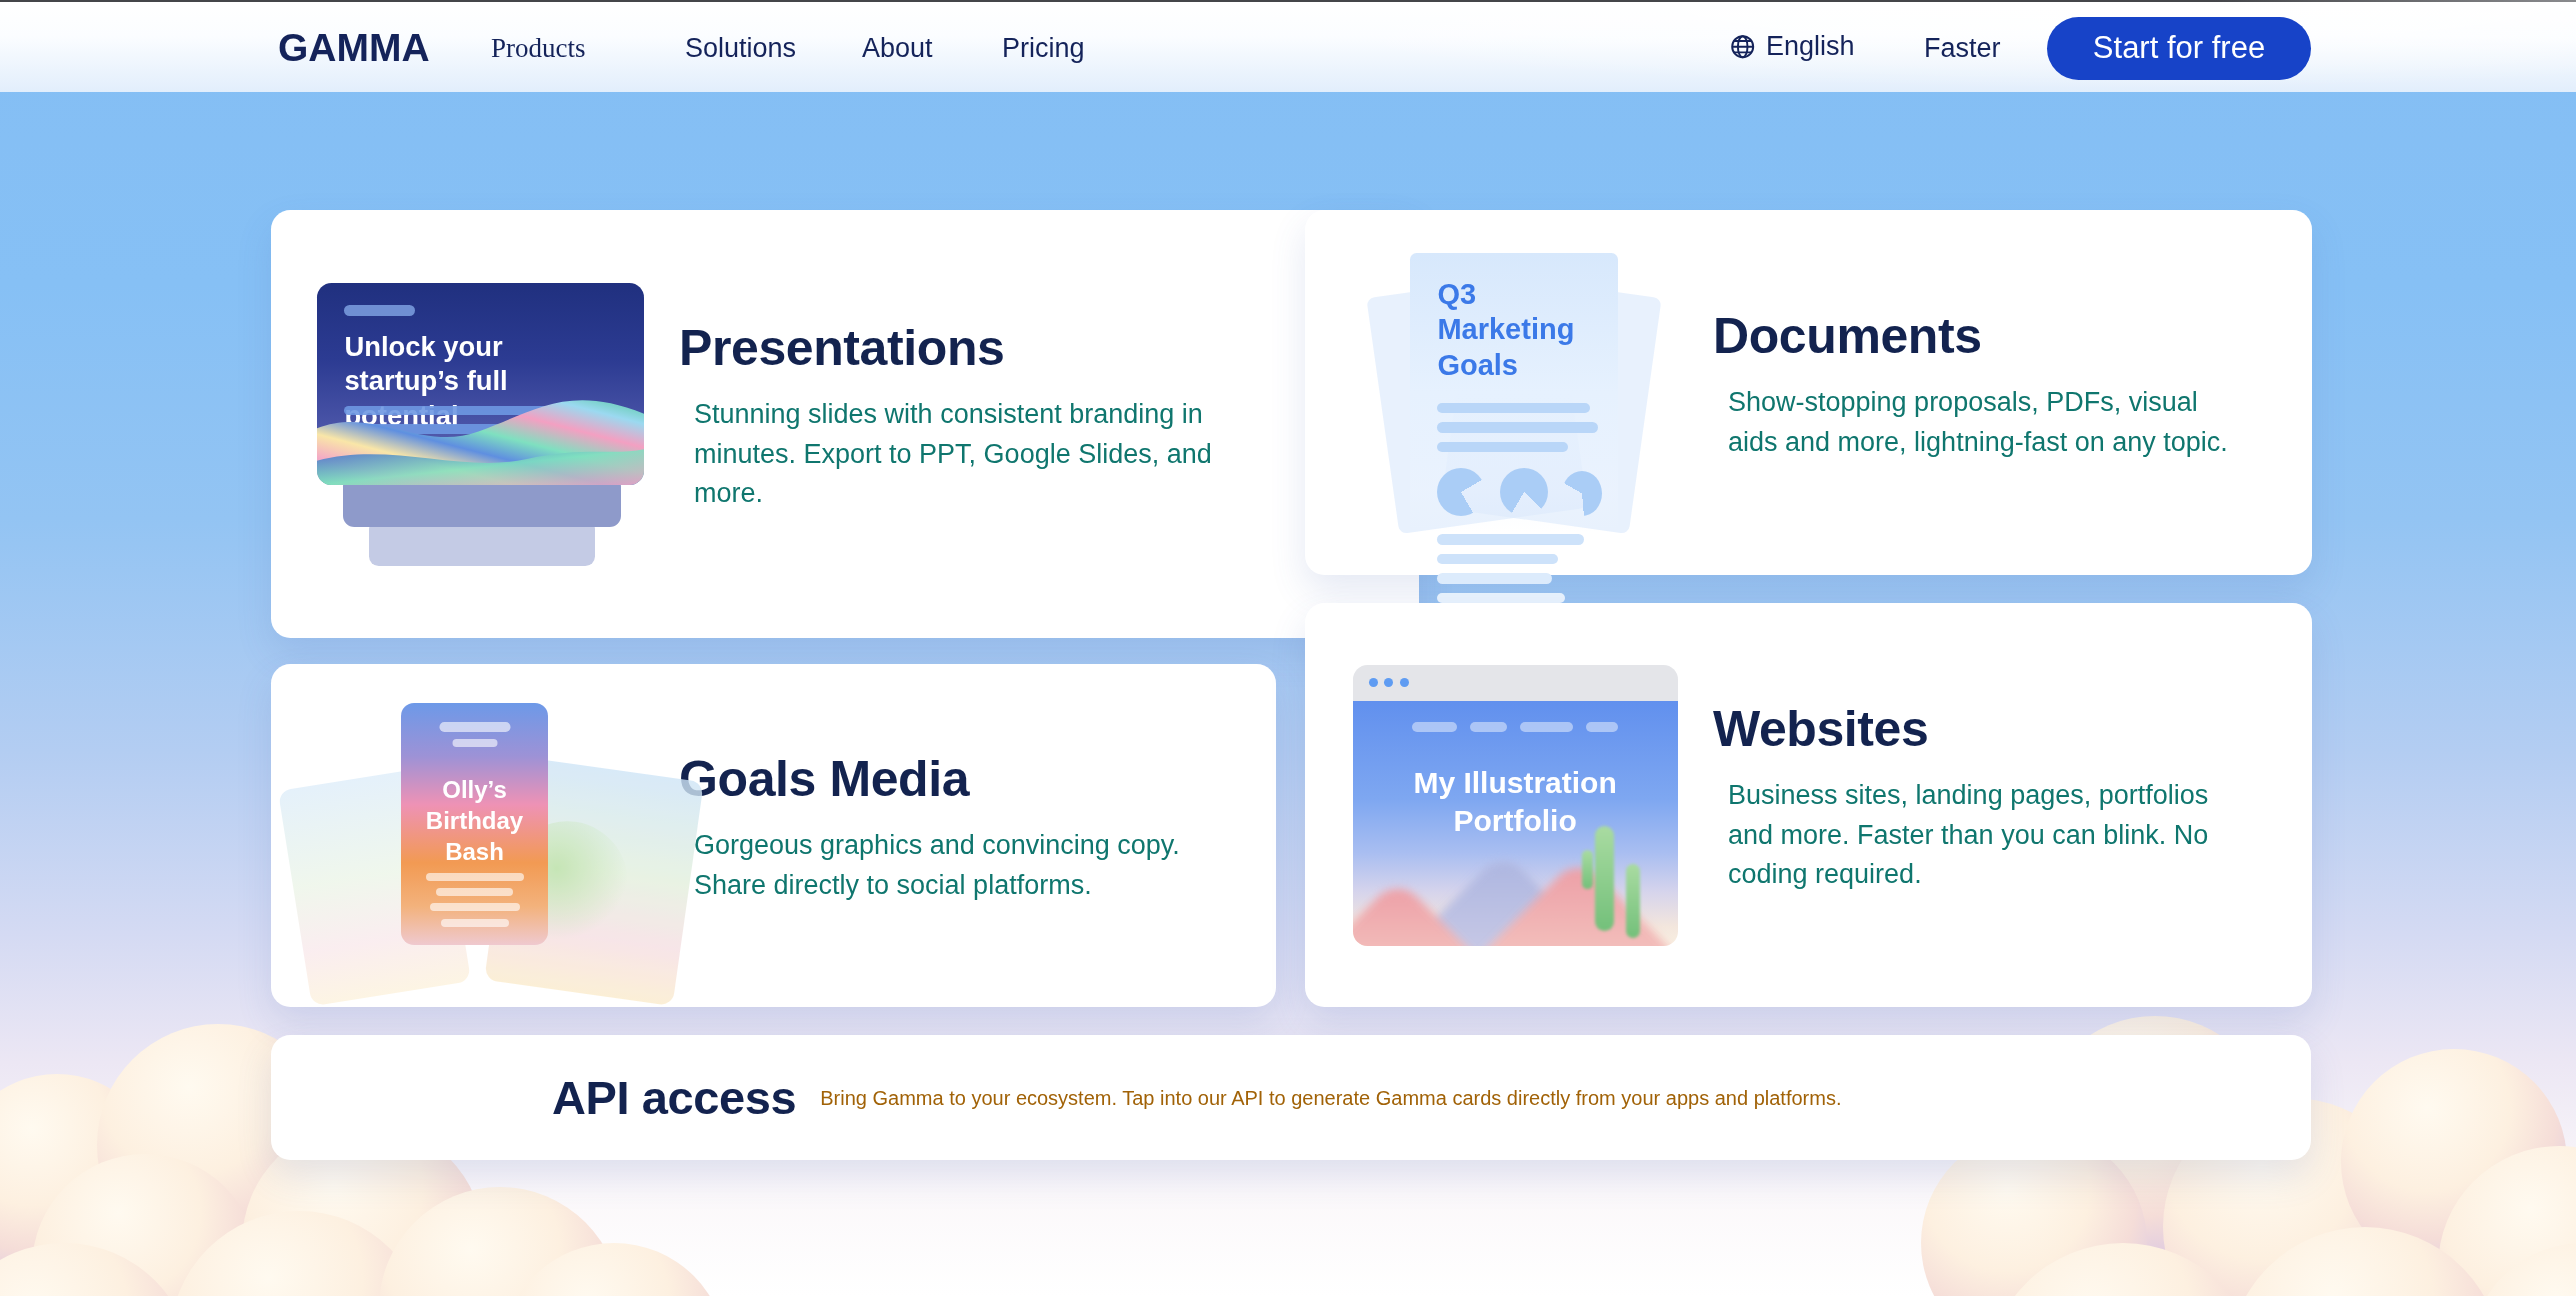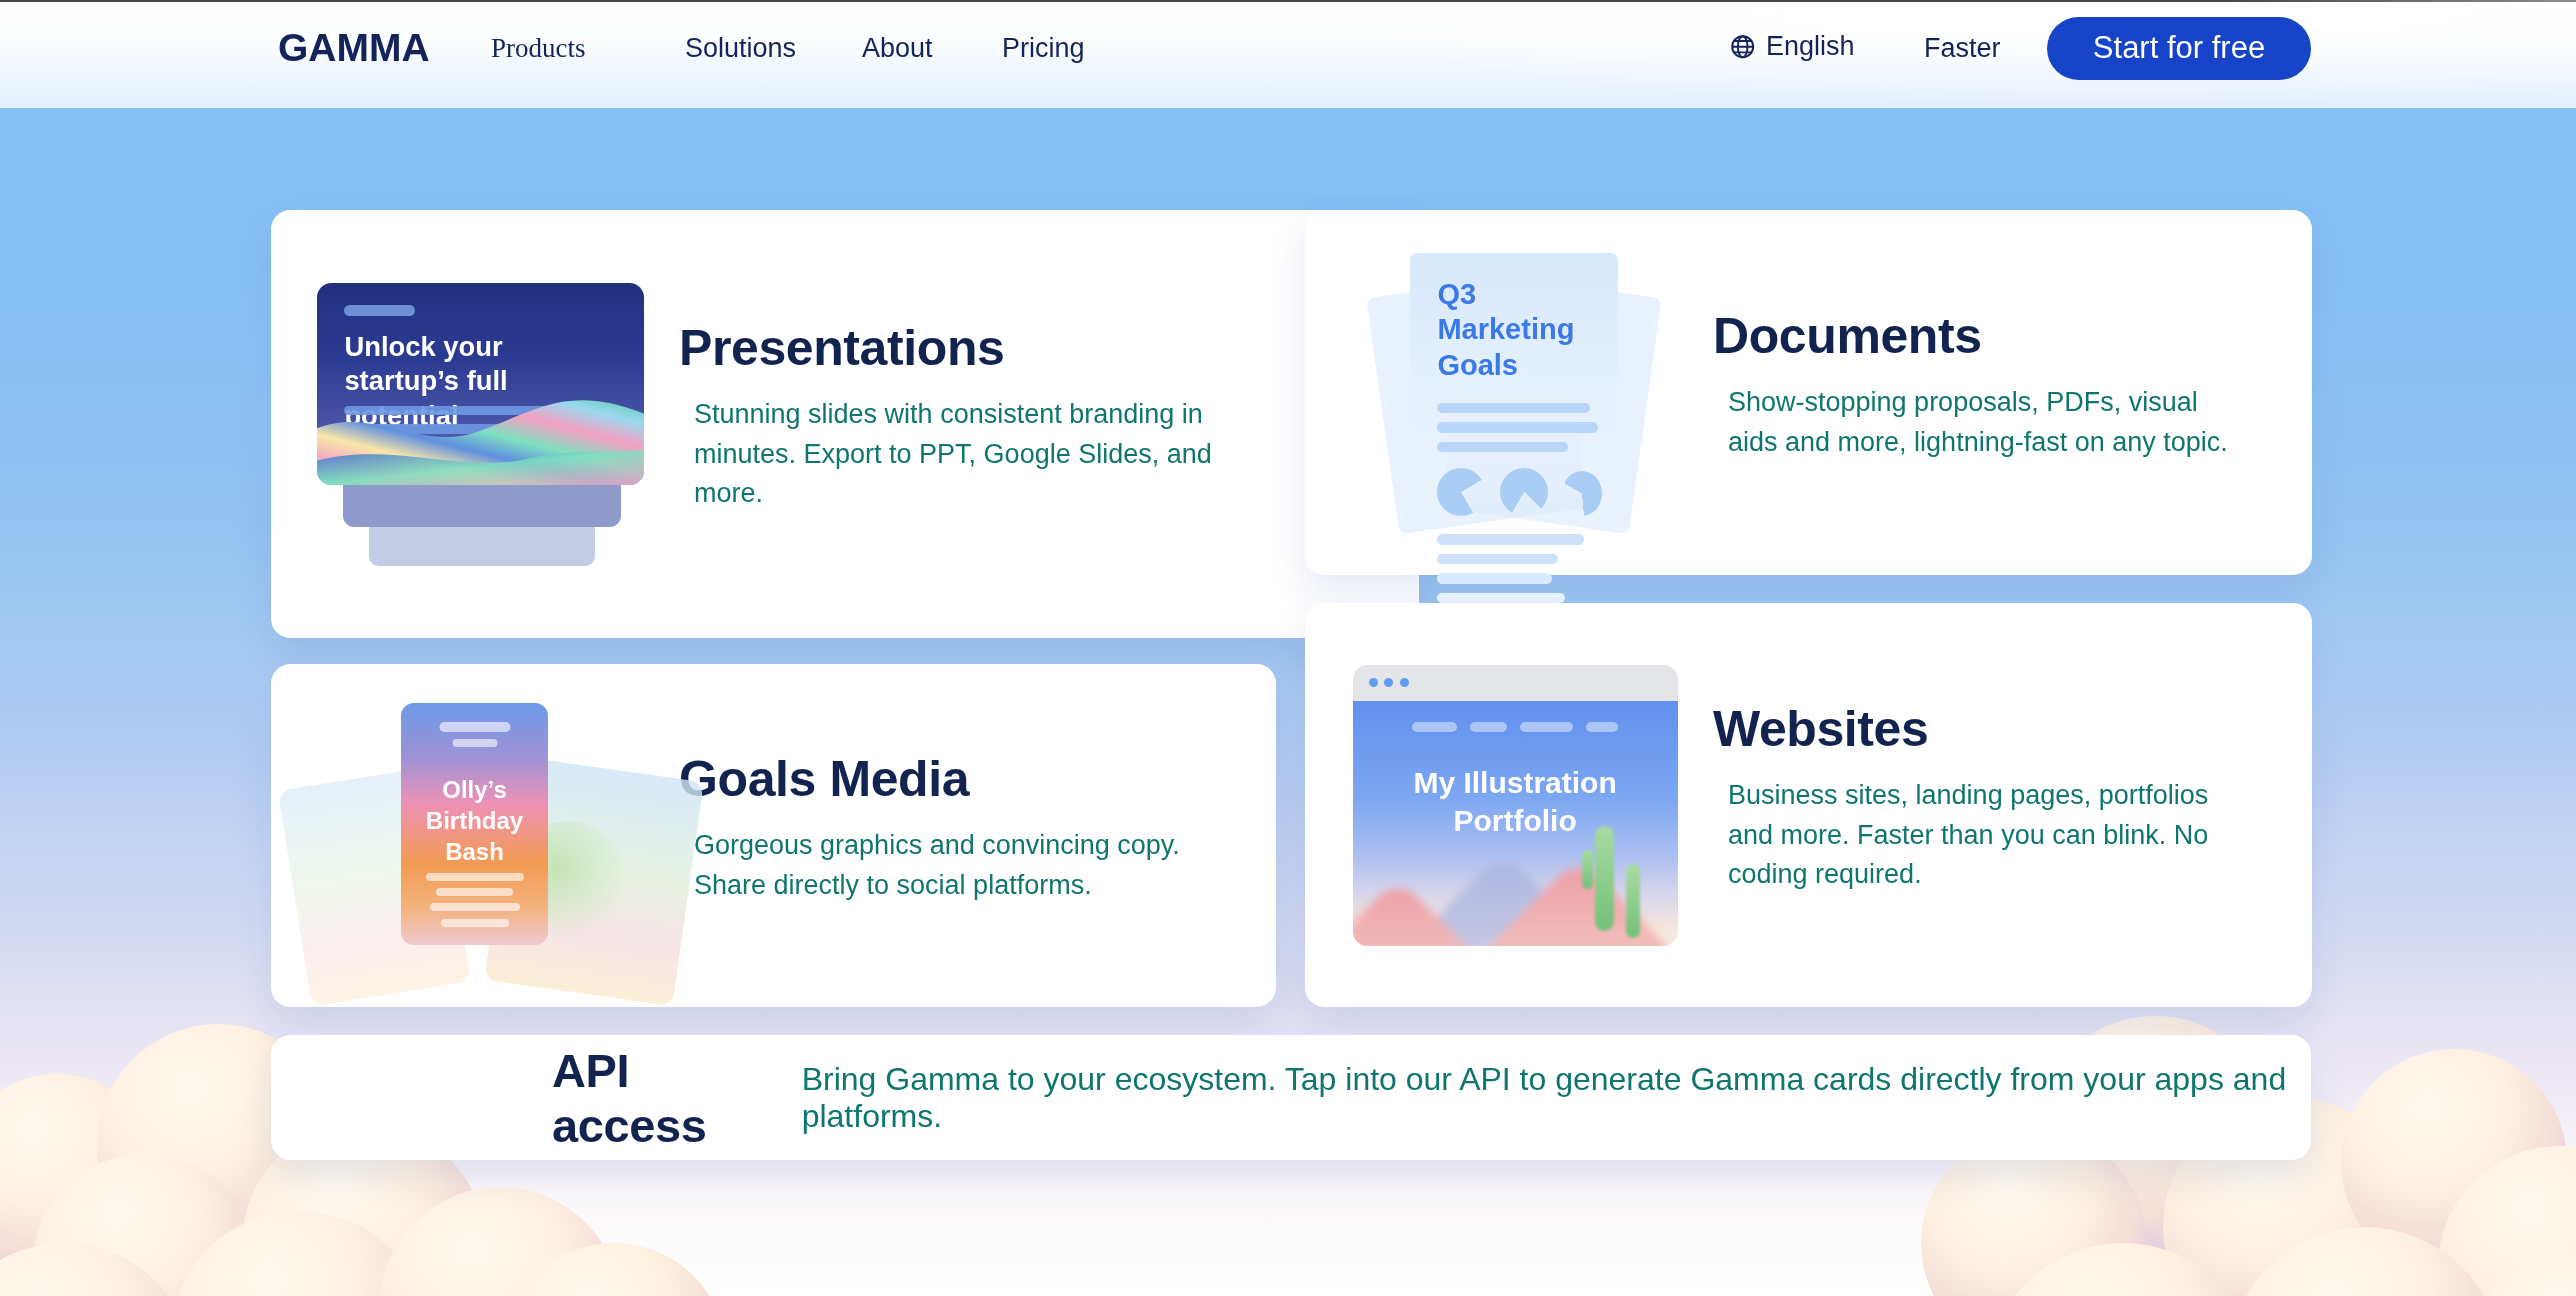--- a/index.html
+++ b/index.html
@@ -1,21 +1,21 @@
 <!DOCTYPE html>
 <html style="font-size:13px"><head>
 <meta charset="utf-8">
 <style>
   html,body{margin:0;padding:0;}
   .page{position:relative;width:2576px;height:1296px;overflow:hidden;
         font-family:"Liberation Sans",sans-serif;
         background:linear-gradient(180deg,#84bef4 0%,#86c0f5 22%,#93c4f3 40%,#b3cdf2 58%,#d4daf3 72%,#ece7f4 82%,#fbf8fa 92%,#ffffff 100%);}
   
   .top-edge{position:absolute;top:0;left:0;width:100%;height:2.4px;background:linear-gradient(90deg,#45464a 0%,#45464a 86%,#8a8b8e 100%);z-index:6;}
-  .header{position:absolute;top:2.4px;left:0;width:100%;height:106px;z-index:5;
+  .header{position:absolute;top:2.4px;left:0;width:100%;height:90px;z-index:5;
           background:radial-gradient(60% 160% at 82% 0%,rgba(255,255,255,.95) 0%,rgba(255,255,255,0) 60%),
                      linear-gradient(180deg,#ffffff 0%,#fbfdff 38%,#e2eefc 100%);}
   .logo{position:absolute;left:278px;top:24px;font-size:39px;font-weight:800;letter-spacing:0px;color:#14235a;}
   .nav-item{position:absolute;top:31px;font-size:27px;font-weight:500;color:#14235a;cursor:pointer;}
   .nav-products{left:491px;font-family:Liberation Serif, serif;} .nav-solutions{left:685px;} .nav-about{left:862px;} .nav-pricing{left:1002px;}
   .lang{position:absolute;left:1729px;top:29px;display:flex;align-items:center;gap:9.7px;font-size:27px;font-weight:500;color:#14235a;cursor:pointer;}
   .login{position:absolute;left:1924px;top:31px;font-size:27px;font-weight:500;color:#14235a;cursor:pointer;}
   .cta{position:absolute;left:2047px;top:14.5px;width:264px;height:63px;border:none;border-radius:32px;
        background:#1743c8;color:#ffffff;font-size:31px;font-weight:500;font-family:inherit;cursor:pointer;}
   
@@ -87,21 +87,21 @@
   .mtn2{left:57px;bottom:-129px;width:186px;height:186px;background:linear-gradient(135deg,#aab4e0 0%,#dfd9ea 70%);}
   .mtn3{left:145px;bottom:-105px;width:161px;height:161px;}
   .cactus{position:absolute;border-radius:9.7px;filter:blur(1.6px);background:linear-gradient(180deg,#a9dba1 0%,#73c07a 100%);}
   .cac1{left:242px;bottom:14.5px;width:19.4px;height:105px;}
   .cac1-arm{left:229px;bottom:57px;width:11.3px;height:39px;}
   .cac2{left:273px;bottom:8px;width:14.5px;height:74px;}
   
   .api-bar{position:absolute;left:271px;top:1035px;width:2040px;height:125px;background:#ffffff;border-radius:19.4px;
            display:flex;align-items:center;z-index:3;box-shadow:0 16px 36px rgba(70,100,175,.14);cursor:pointer;}
   .api-title{font-size:47px;font-weight:700;color:#13234f;margin:0 24px 0 281px;letter-spacing:-0.4px;}
-  .api-desc{font-size:32px;color:#0f766e;margin:1px 0 0 0;}
+  .api-desc{font-size:20px;color:#a16207;margin:1px 0 0 0;}
   
   .clouds{position:absolute;left:0;top:0;width:100%;height:100%;z-index:1;pointer-events:none;}
   .puff{position:absolute;border-radius:50%;
         background:radial-gradient(circle at 38% 26%,#fffaf0 0%,#fdf0e0 38%,#f5ddd8 60%,#ddc9e1 80%,#bdb4e0 100%);}
 </style>
 </head>
 <body>
 
 <div class="page">
 

